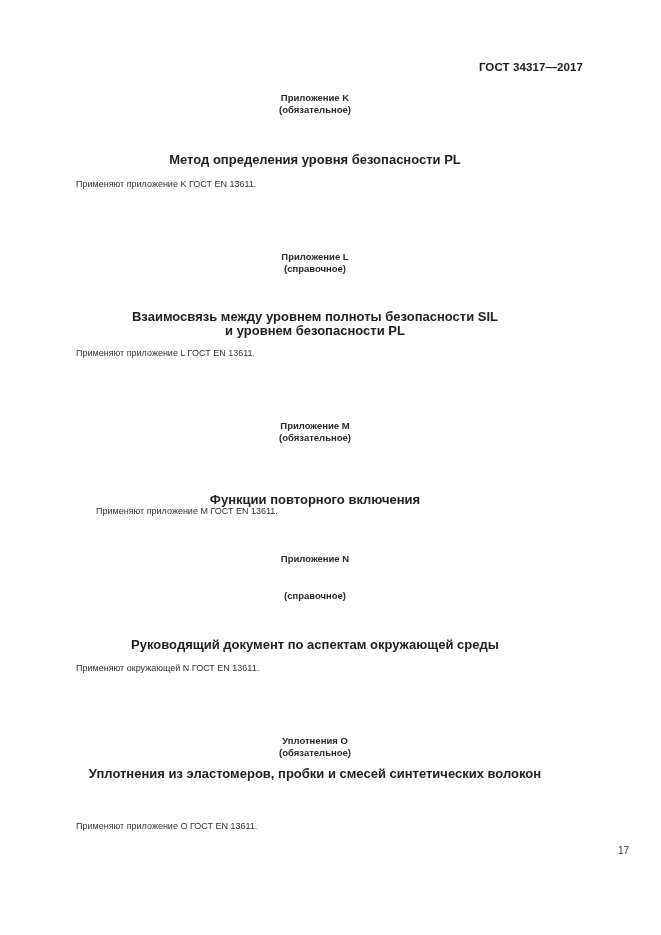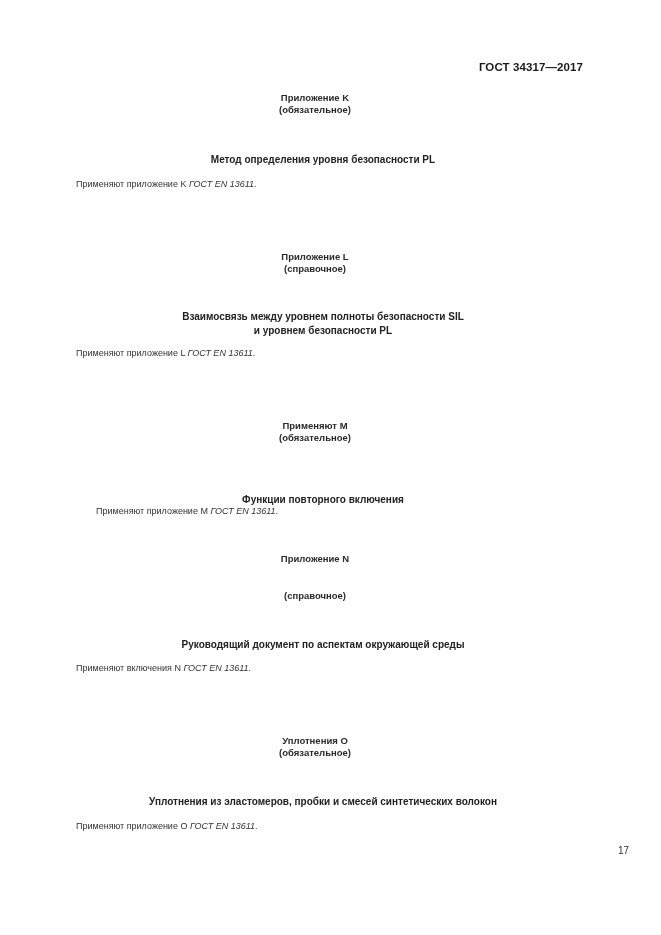--- a/index.html
+++ b/index.html
@@ -37,35 +37,33 @@
       font-size: 9.5px;
       font-weight: bold;
       line-height: 12px;
       color: #2a2a2a;
     }
     .annex-title {
       position: absolute;
       left: 0;
       width: 630px;
       text-align: center;
-      font-size: 10px;
+      font-size: 13px;
       font-weight: bold;
       line-height: 14px;
       color: #222222;
-      padding-left: 8px;
     }
     .annex-body {
       position: absolute;
       left: 76px;
       font-size: 9px;
       color: #333333;
       line-height: 12px;
     }
     .annex-body .ref {
-      font-style: italic;
     }
     .page-number {
       position: absolute;
       top: 845px;
       left: 570px;
       font-size: 10px;
       color: #333333;
       margin-left: 48px;
     }
   </style>
@@ -85,35 +83,35 @@
 
   <section>
     <div class="annex-label" style="top:251px;">Приложение L</div>
     <div class="annex-label" style="top:263px;">(справочное)</div>
     <div class="annex-title" style="top:310px;">Взаимосвязь между уровнем полноты безопасности SIL</div>
     <div class="annex-title" style="top:324px;">и уровнем безопасности PL</div>
     <div class="annex-body" style="top:347px;"><span>Применяют приложение L </span><span class="ref">ГОСТ EN 13611</span><span>.</span></div>
   </section>
 
   <section>
-    <div class="annex-label" style="top:420px;">Применяют M</div>
+    <div class="annex-label" style="top:420px;">Приложение M</div>
     <div class="annex-label" style="top:432px;">(обязательное)</div>
     <div class="annex-title" style="top:481px;margin-top:12px;">Функции повторного включения</div>
     <div class="annex-body" style="top:505px;padding-left:20px;"><span>Применяют приложение M </span><span class="ref">ГОСТ EN 13611</span><span>.</span></div>
   </section>
 
   <section>
     <div class="annex-label" style="top:553px;">Приложение N</div>
     <div class="annex-label" style="top:590px;">(справочное)</div>
     <div class="annex-title" style="top:638px;">Руководящий документ по аспектам окружающей среды</div>
-    <div class="annex-body" style="top:662px;"><span>Применяют включения N </span><span class="ref">ГОСТ EN 13611</span><span>.</span></div>
+    <div class="annex-body" style="top:662px;"><span>Применяют окружающей N </span><span class="ref">ГОСТ EN 13611</span><span>.</span></div>
   </section>
 
   <section>
     <div class="annex-label" style="top:735px;">Уплотнения O</div>
     <div class="annex-label" style="top:747px;">(обязательное)</div>
-    <div class="annex-title" style="top:795px;">Уплотнения из эластомеров, пробки и смесей синтетических волокон</div>
+    <div class="annex-title" style="top:767px;">Уплотнения из эластомеров, пробки и смесей синтетических волокон</div>
     <div class="annex-body" style="top:820px;"><span>Применяют приложение O </span><span class="ref">ГОСТ EN 13611</span><span>.</span></div>
   </section>
 
   <div class="page-number">17</div>
 
 </div>
 
 </body></html>

